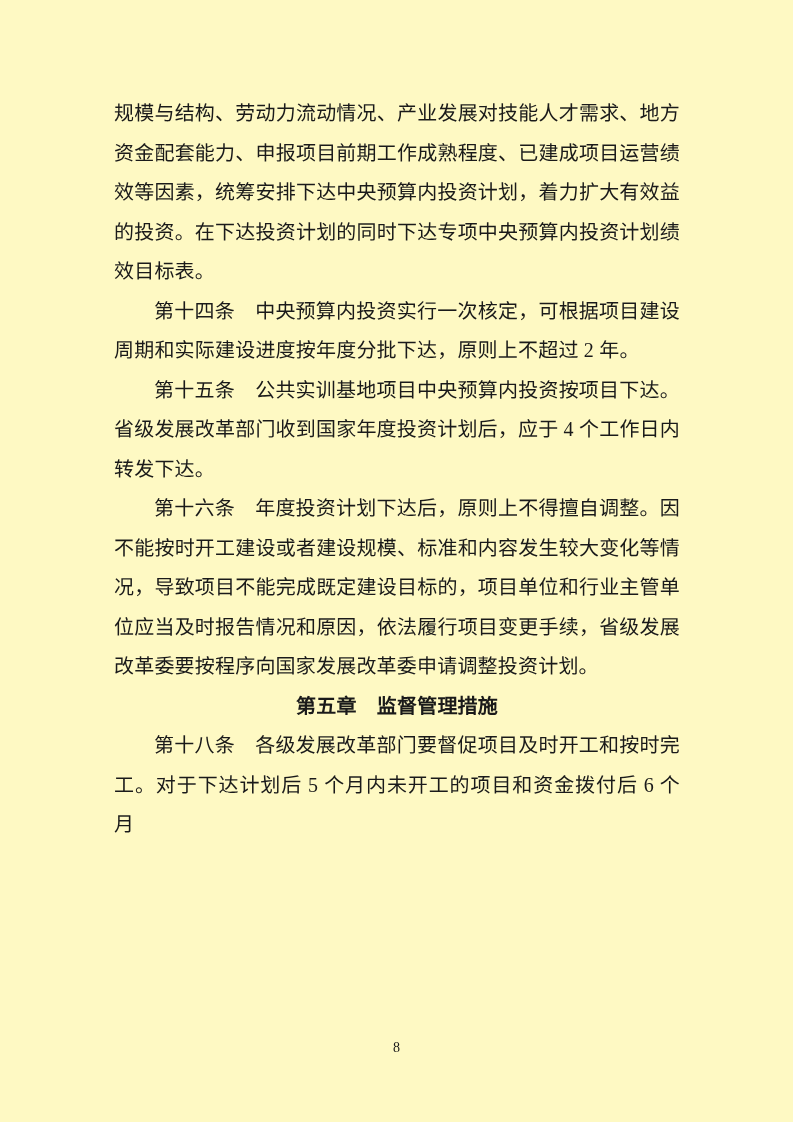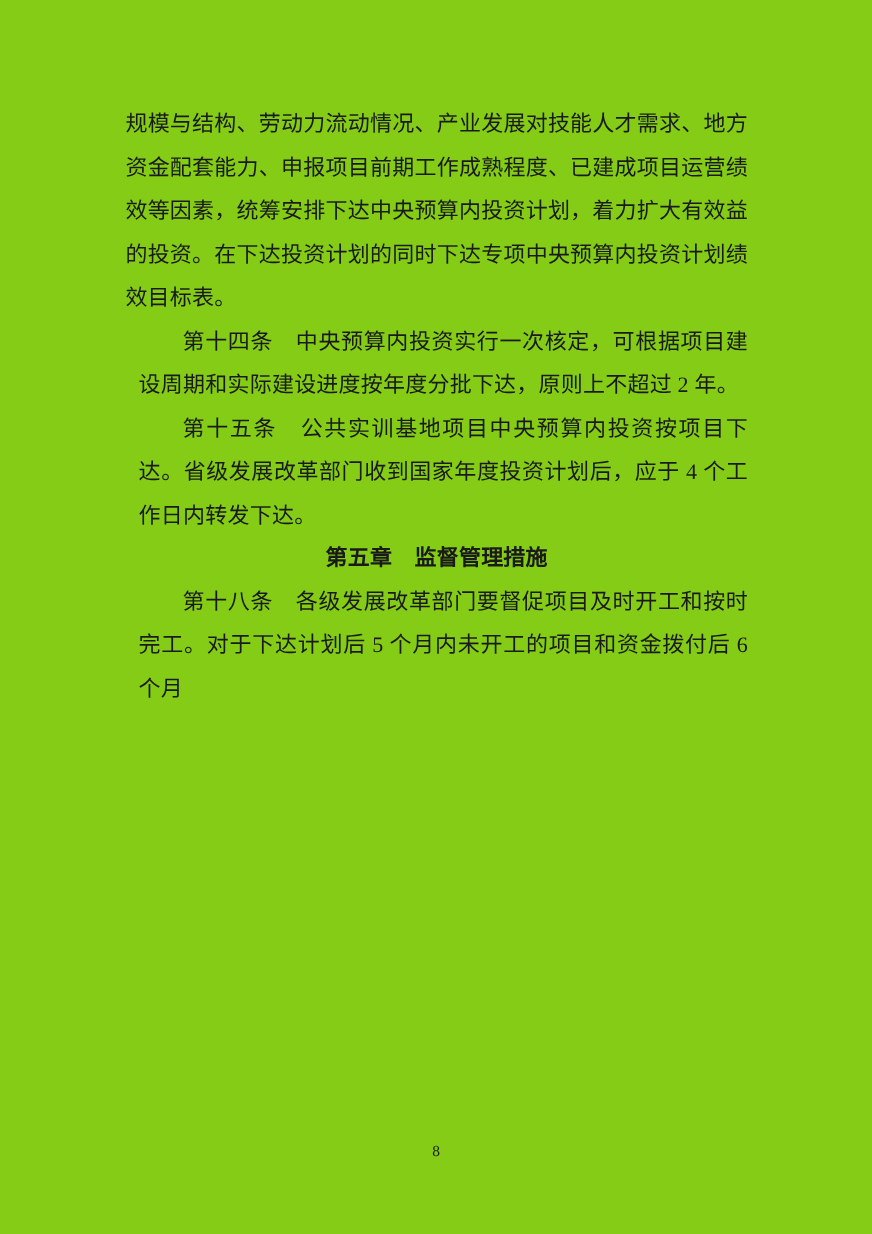--- a/index.html
+++ b/index.html
@@ -5,21 +5,21 @@
 <style>
   html, body {
     margin: 0;
     padding: 0;
     background: #ffffff;
   }
   .page {
     position: relative;
     width: 793px;
     height: 1122px;
-    background: #84cc16;
+    background: #fef9c3;
     overflow: hidden;
     font-family: "Liberation Serif", "DejaVu Serif", serif;
     color: #1a1a1a;
   }
   .textblock {
     position: absolute;
     left: 114px;
     top: 94px;
     width: 566px;
   }
@@ -27,21 +27,20 @@
     margin: 0;
     font-size: 20px;
     letter-spacing: 0.2px;
     line-height: 39.5px;
     text-align: justify;
     text-justify: inter-ideograph;
     word-break: break-all;
   }
   .para.indented {
     text-indent: 40px;
-    margin-left: 12px;
   }
   .para.heading {
     text-align: center;
     text-indent: 0;
     font-weight: bold;
   }
   .page-number {
     position: absolute;
     left: 0;
     right: 0;
@@ -53,17 +52,18 @@
   }
 </style>
 </head>
 <body>
 
 <div class="page">
   <div class="textblock">
     <p class="para">规模与结构、劳动力流动情况、产业发展对技能人才需求、地方资金配套能力、申报项目前期工作成熟程度、已建成项目运营绩效等因素，统筹安排下达中央预算内投资计划，着力扩大有效益的投资。在下达投资计划的同时下达专项中央预算内投资计划绩效目标表。</p>
     <p class="para indented">第十四条　中央预算内投资实行一次核定，可根据项目建设周期和实际建设进度按年度分批下达，原则上不超过 2 年。</p>
     <p class="para indented">第十五条　公共实训基地项目中央预算内投资按项目下达。省级发展改革部门收到国家年度投资计划后，应于 4 个工作日内转发下达。</p>
+    <p class="para indented">第十六条　年度投资计划下达后，原则上不得擅自调整。因不能按时开工建设或者建设规模、标准和内容发生较大变化等情况，导致项目不能完成既定建设目标的，项目单位和行业主管单位应当及时报告情况和原因，依法履行项目变更手续，省级发展改革委要按程序向国家发展改革委申请调整投资计划。</p>
     <p class="para heading">第五章　监督管理措施</p>
     <p class="para indented">第十八条　各级发展改革部门要督促项目及时开工和按时完工。对于下达计划后 5 个月内未开工的项目和资金拨付后 6 个月</p>
   </div>
   <div class="page-number">8</div>
 </div>
 
 </body></html>

